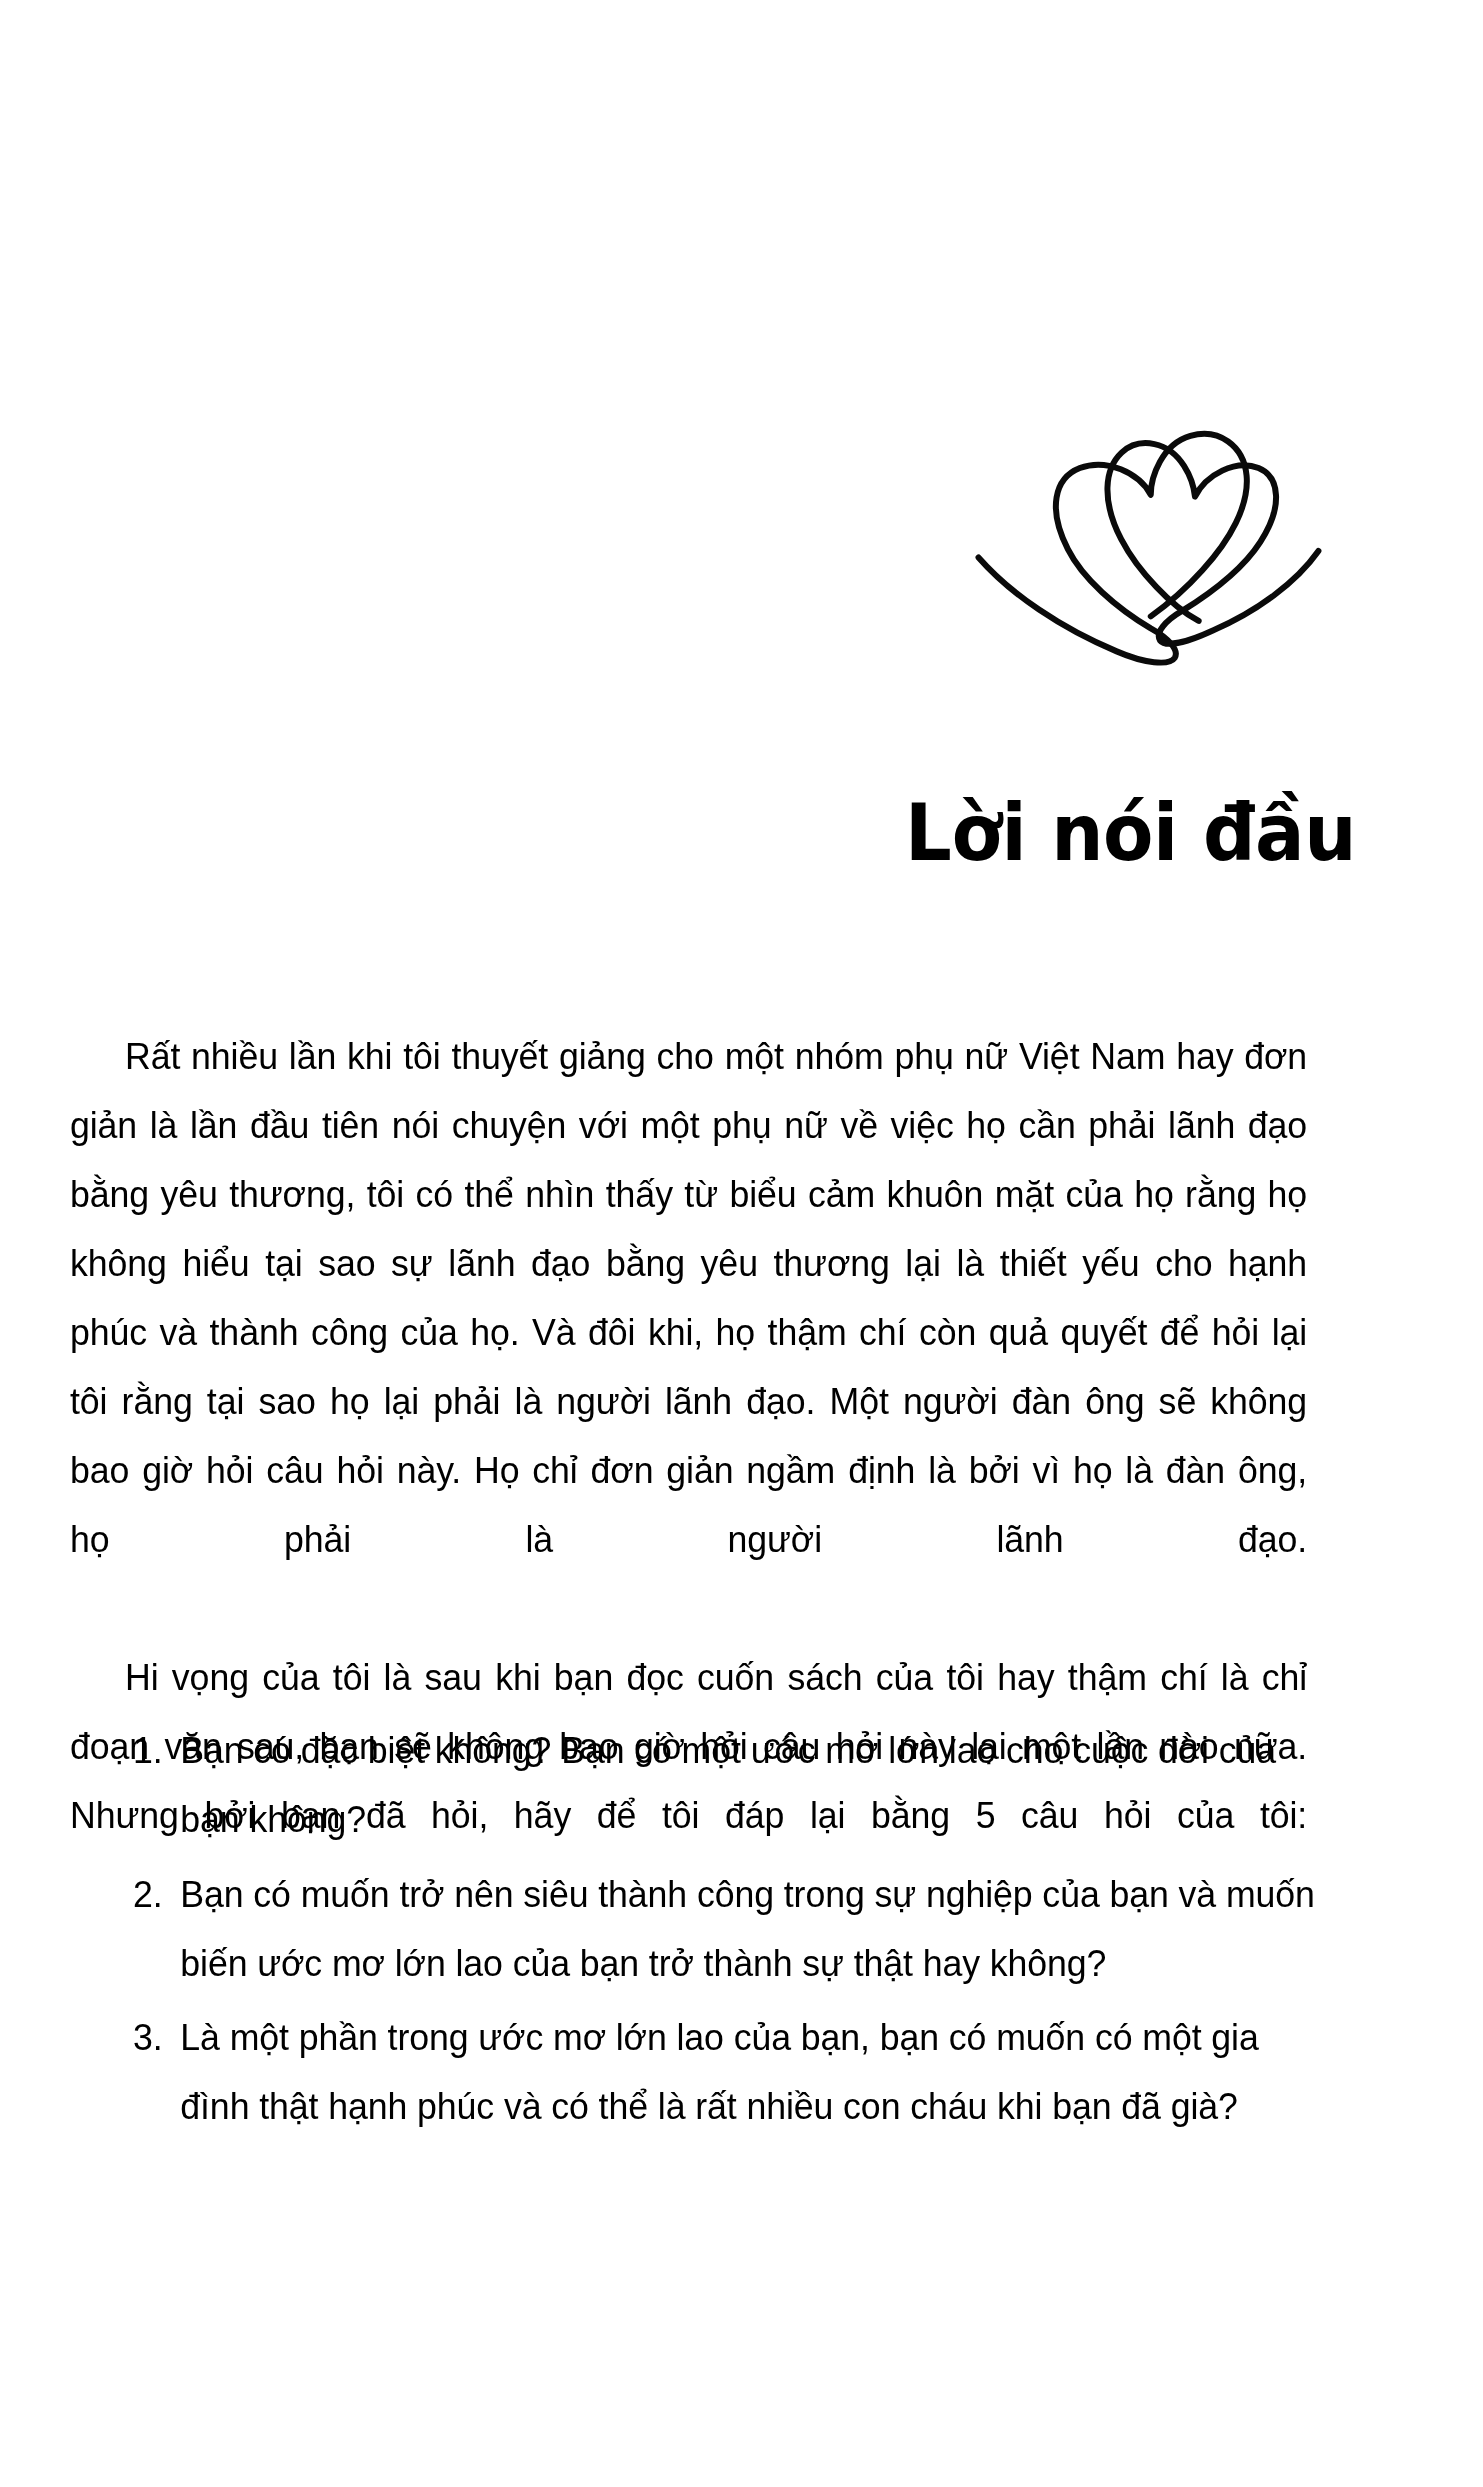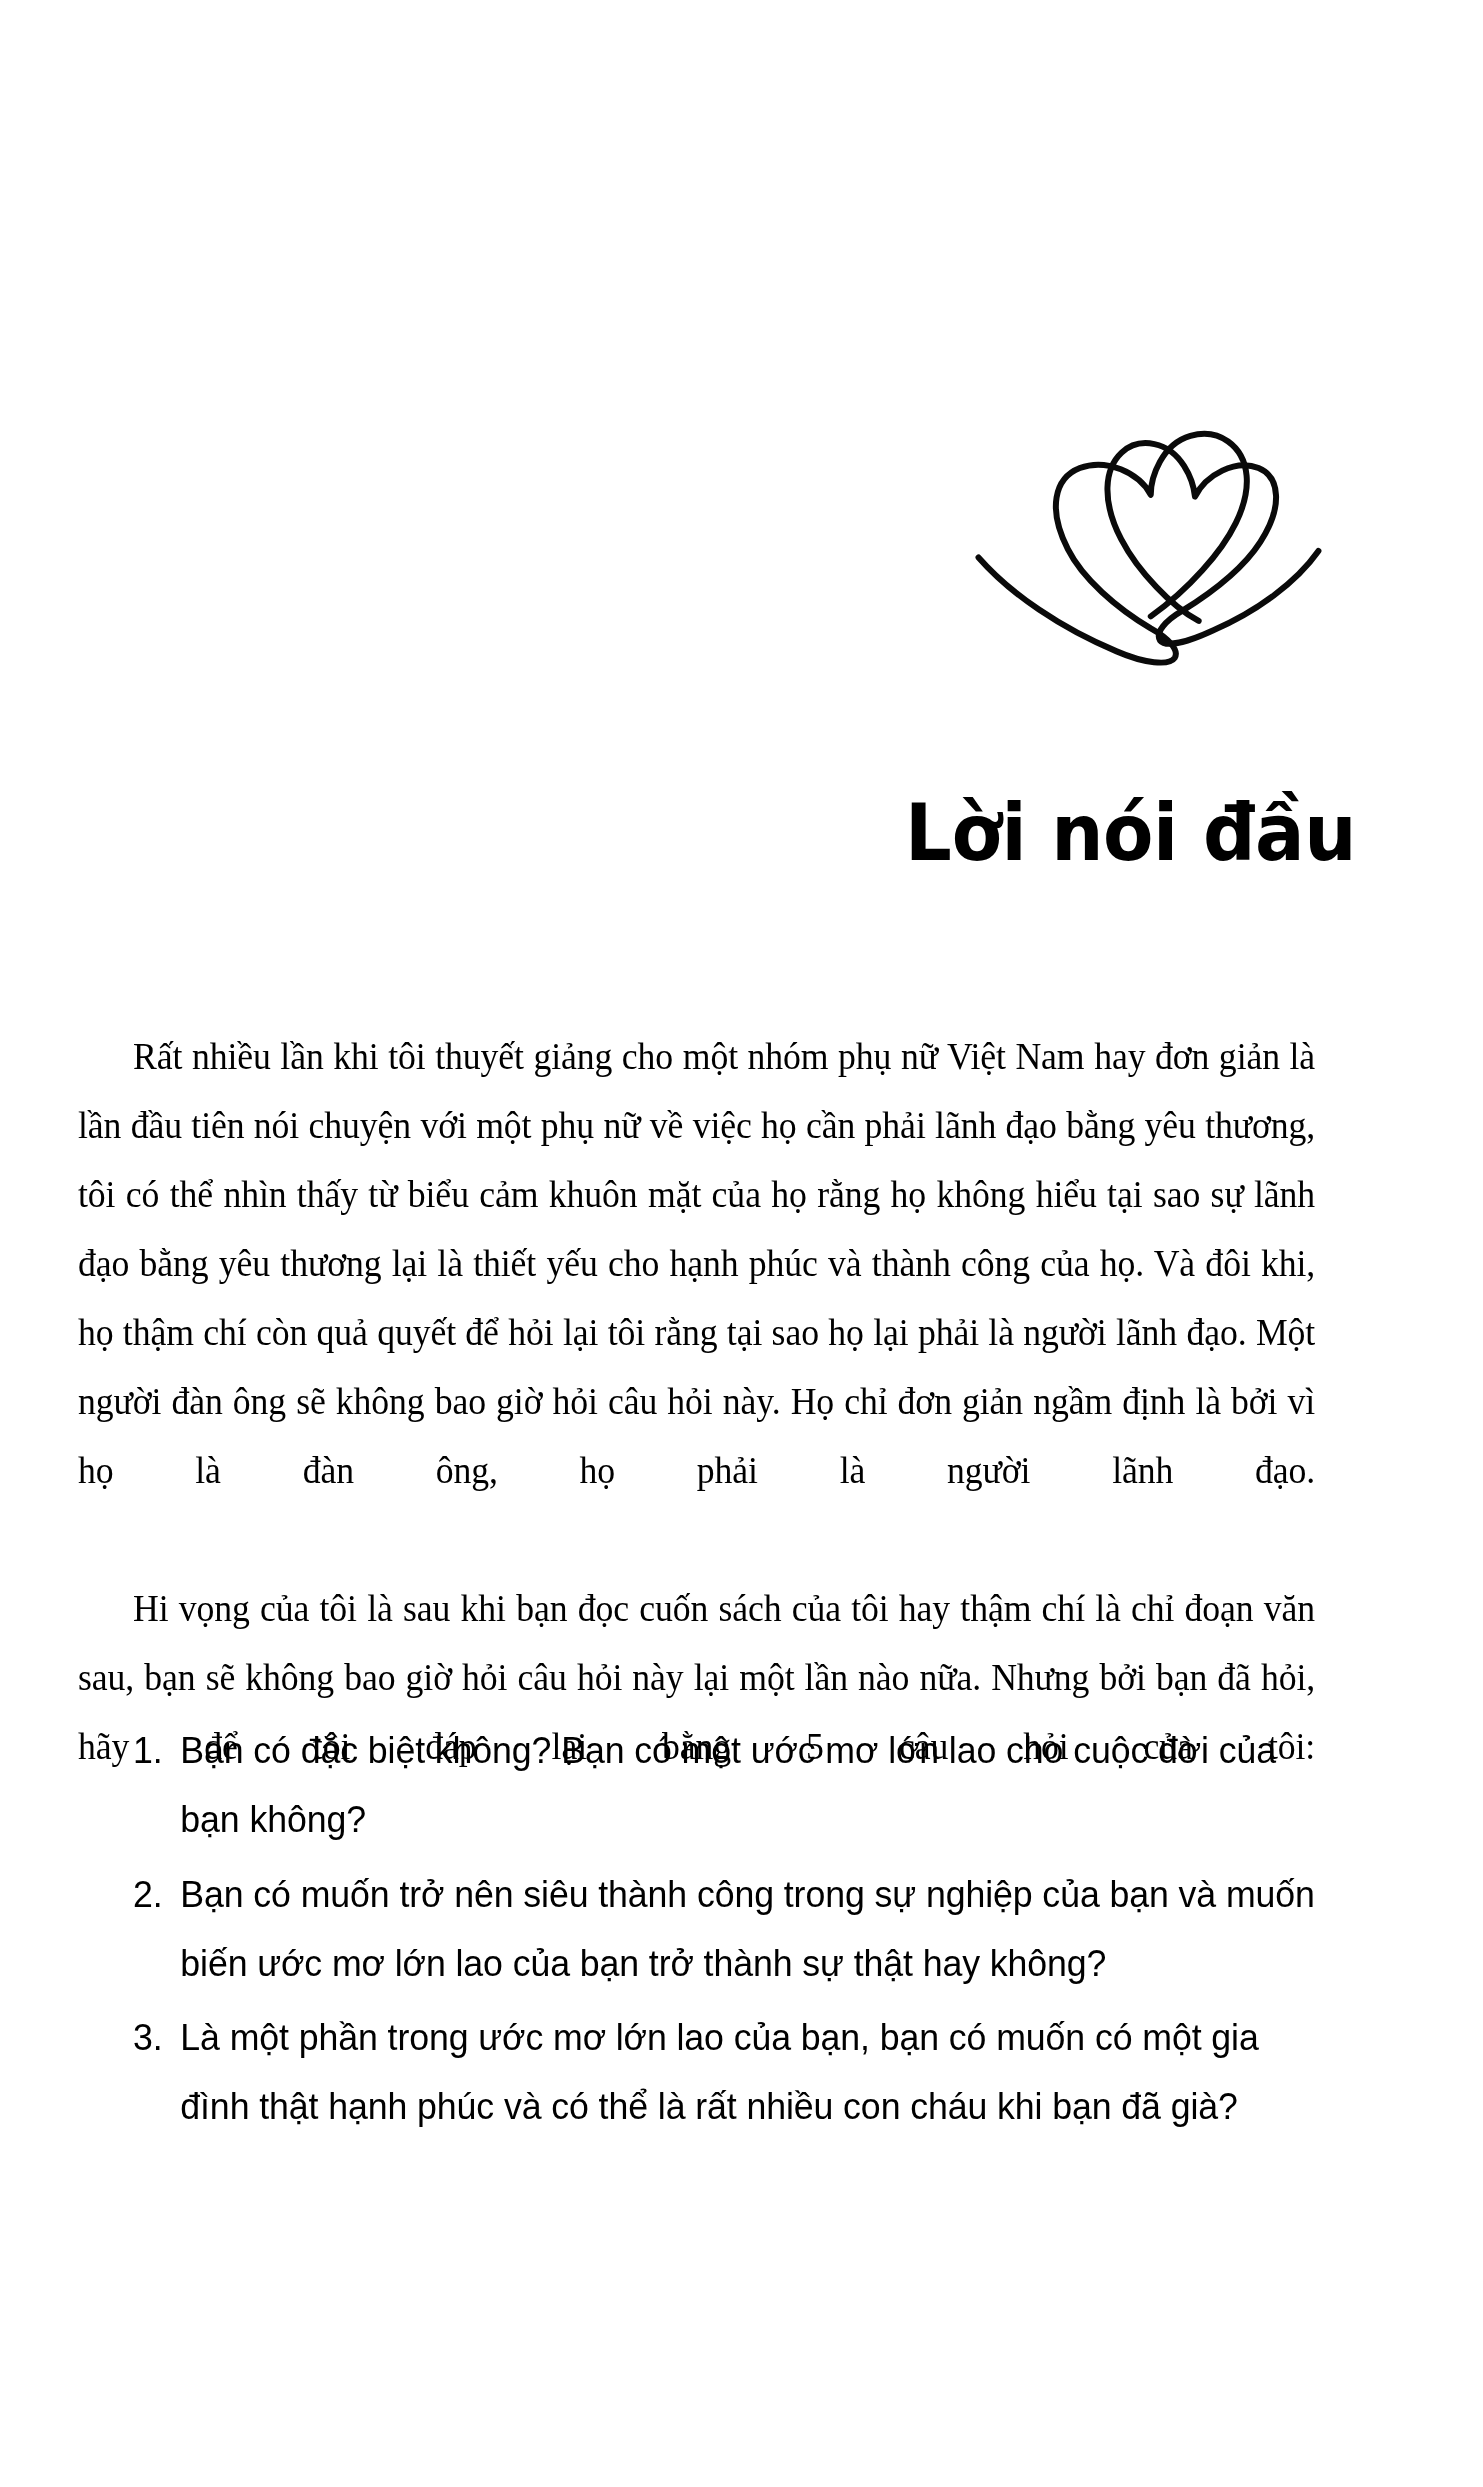--- a/index.html
+++ b/index.html
@@ -47,24 +47,23 @@
     line-height: 1.08;
     letter-spacing: -0.5px;
     transform: scaleX(0.93);
     transform-origin: right center;
     white-space: nowrap;
   }
 
   
   #body-block {
     position: absolute;
-    left: 78px;
+    left: 70px;
     top: 1022px;
     width: 1282px;
-    font-family: Liberation Serif, serif;
   }
 
   .para {
     margin: 0;
     text-align: justify;
     text-justify: inter-word;
     font-size: 37px;
     line-height: 69px;
     text-indent: 57px;
     letter-spacing: -0.1px;

